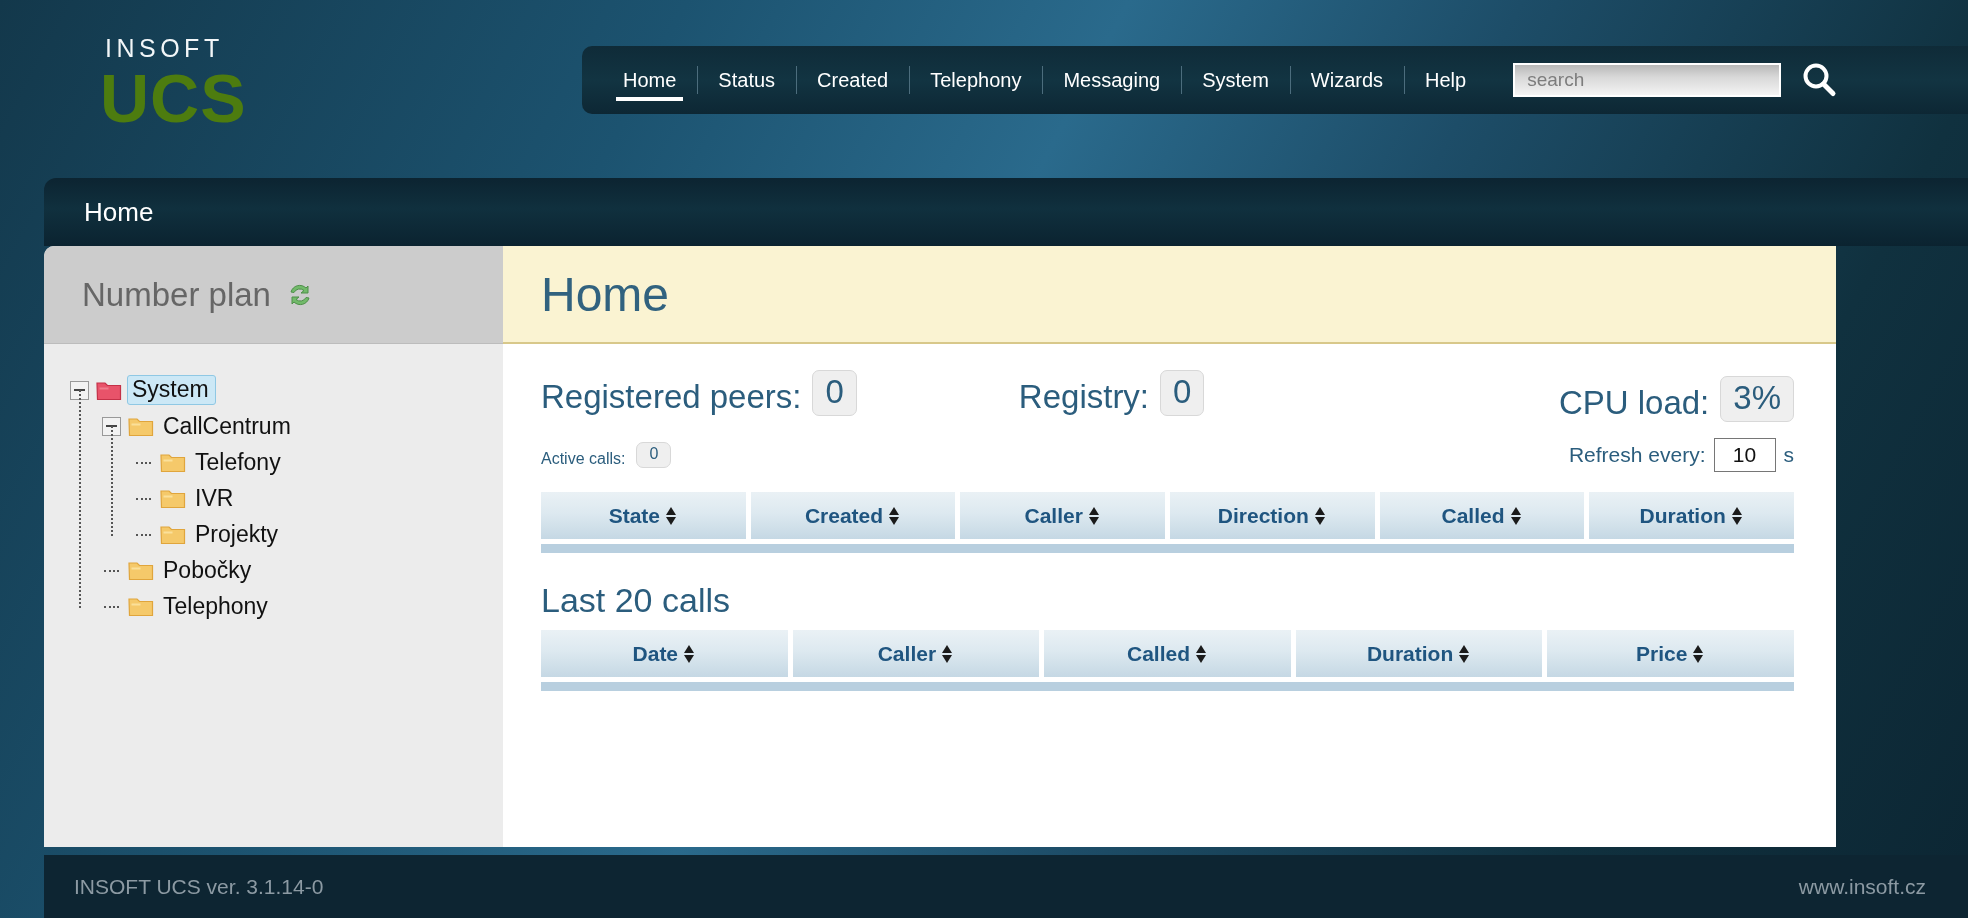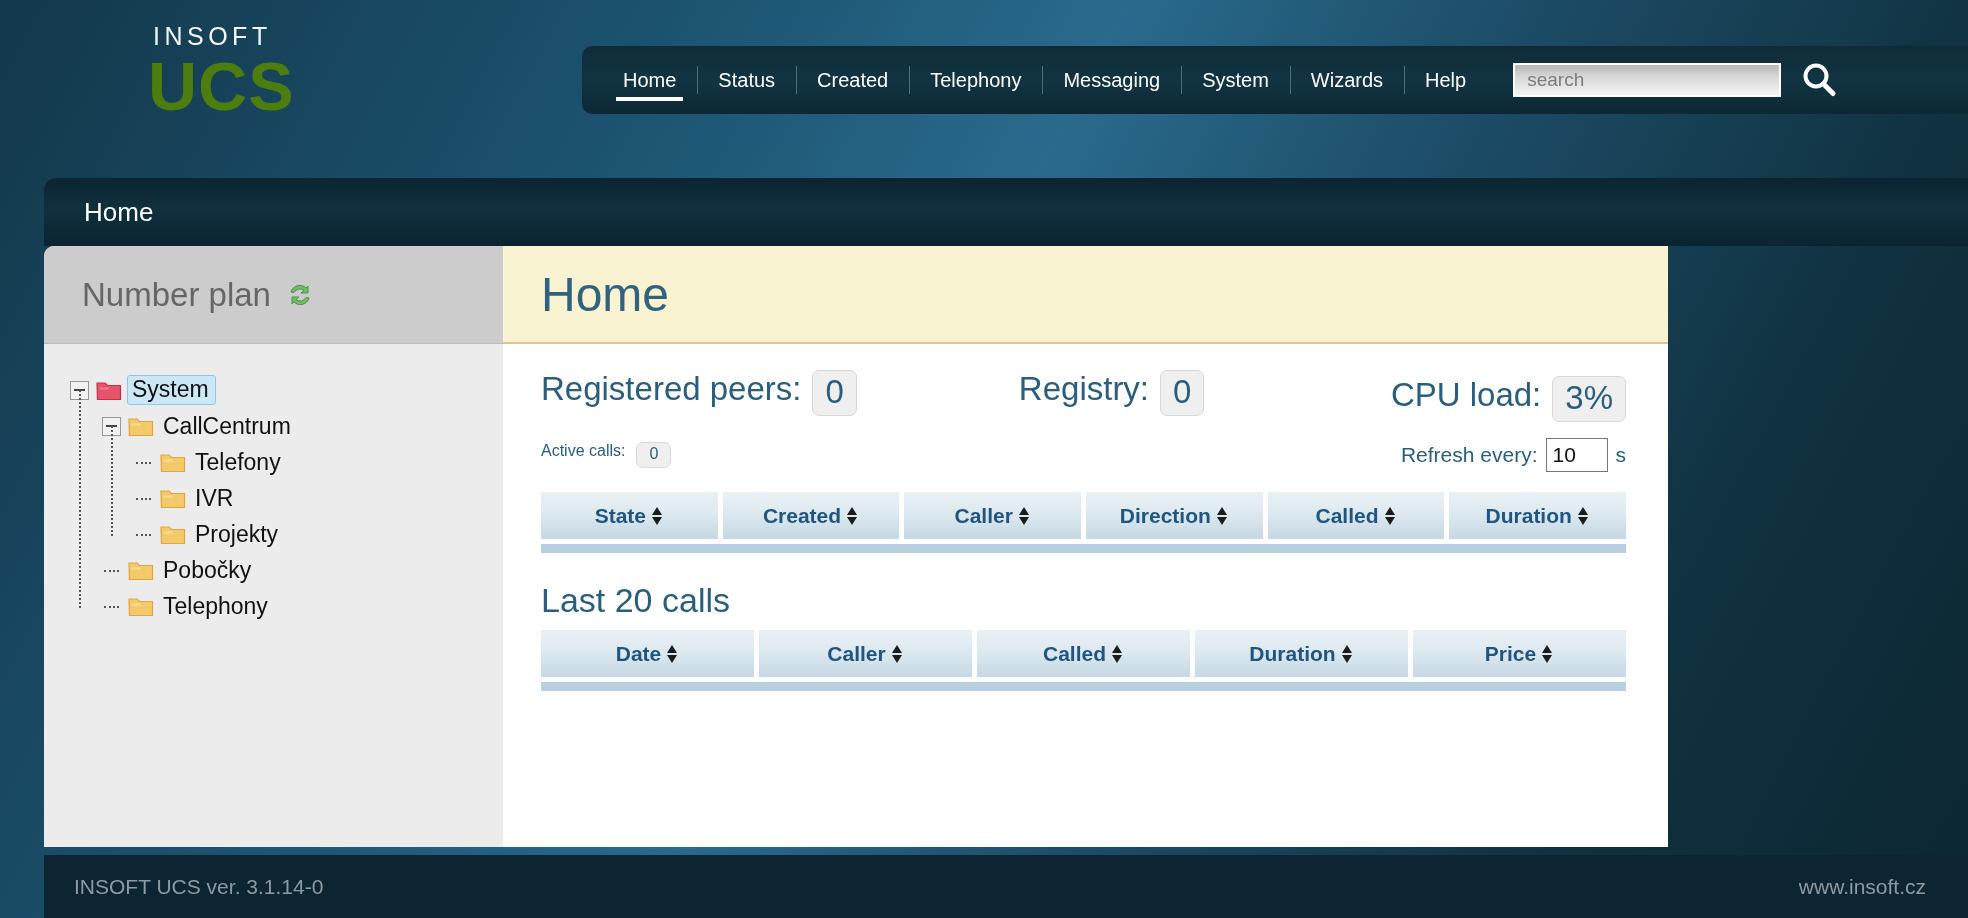--- a/index.html
+++ b/index.html
@@ -21,24 +21,23 @@
   .header {
     position: absolute;
     left: 0; top: 0;
     width: 1968px;
     height: 170px;
   }
 
   .logo {
     position: absolute;
     left: 100px;
-    top: 24px;
+    top: 36px;
     color: #ffffff;
     user-select: none;
-    margin-left: 48px;
   }
   .logo-top {
     font-size: 25px;
     letter-spacing: 4.5px;
     font-weight: 400;
     color: #f2f6f8;
     margin-left: 5px;
     line-height: 1;
   }
   .logo-main {
@@ -142,21 +141,21 @@
   .breadcrumb-text {
     color: #ffffff;
     font-size: 26px;
   }
 
   
   .page-body {
     position: absolute;
     left: 44px;
     top: 246px;
-    width: 1624px;
+    width: 1792px;
     height: 601px;
     display: flex;
   }
 
   
   .sidebar {
     width: 459px;
     height: 601px;
     background: #ececec;
     border-top-left-radius: 10px;
@@ -289,21 +288,21 @@
 
   .stat-row {
     display: flex;
     align-items: center;
     height: 62px;
     color: #2b5d7d;
     font-size: 33px;
   }
   .stat {
     display: flex;
-    align-items: flex-start;
+    align-items: flex-end;
     white-space: nowrap;
   }
   .stat-label { color: #2b5d7d; }
   .stat-value {
     margin-left: 11px;
     background: #efefef;
     border: 1px solid #d8d8d8;
     border-radius: 7px;
     padding: 2px 12px 4px;
     color: #2b5d7d;
@@ -329,20 +328,21 @@
     width: 62px;
     height: 34px;
     border: 1px solid #767676;
     background: #ffffff;
     font-family: "Liberation Sans", sans-serif;
     font-size: 21px;
     color: #111111;
     padding: 12px 6px;
     margin-left: 8px;
     outline: none;
+    text-align: center;
   }
   .refresh-unit { margin-left: 8px; color: #2b5d7d; }
 
   
   .data-table {
     width: 100%;
     margin-top: 6px;
   }
   .thead {
     display: flex;

